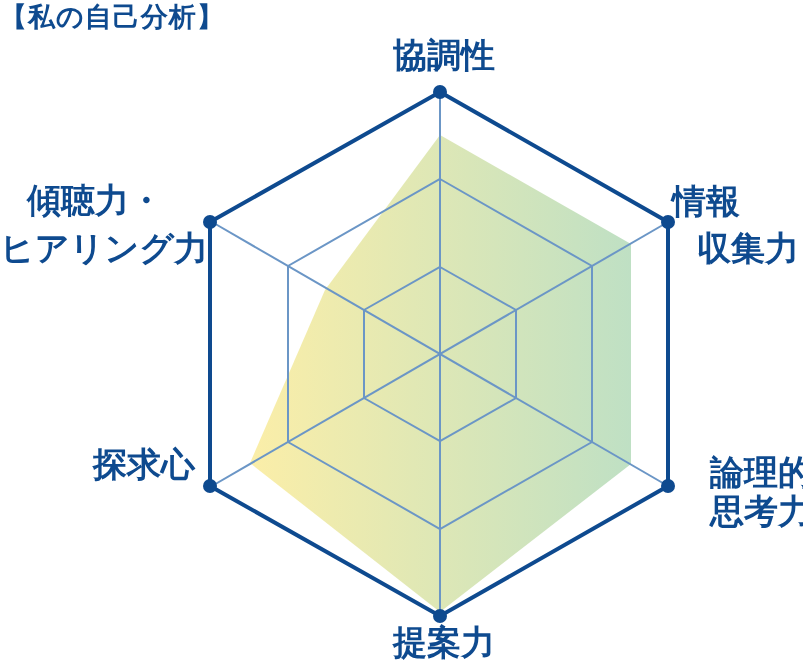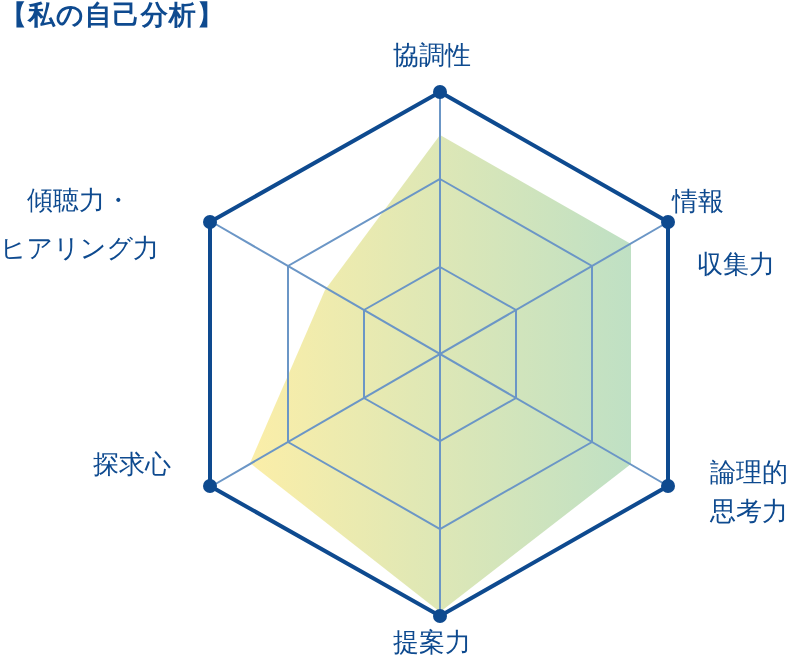--- a/index.html
+++ b/index.html
@@ -1,19 +1,19 @@
 <!DOCTYPE html>
 <html><head>
 <meta charset="utf-8">
 <style>
   html, body { margin:0; padding:0; background:#ffffff; }
   body { width:803px; height:666px; position:relative; overflow:hidden;
          font-family:"DejaVu Sans", "Liberation Sans", sans-serif; color:#0e4a8f; }
-  .title { position:absolute; left:0; top:0; font-size:27px; font-weight:bold; letter-spacing:1px; white-space:nowrap; line-height:34px;font-family:Liberation Mono, monospace; }
-  .lbl { position:absolute; font-size:26px; font-weight:normal; line-height:38px; white-space:nowrap; }
+  .title { position:absolute; left:0; top:0; font-size:27px; font-weight:bold; letter-spacing:1px; white-space:nowrap; line-height:34px; }
+  .lbl { position:absolute; font-size:34px; font-weight:bold; line-height:38px; white-space:nowrap; }
   svg { position:absolute; left:0; top:0; }
 </style>
 </head>
 <body>
 
 <div class="title">【私の自己分析】</div>
 
 <svg width="803" height="666">
   <defs>
     <linearGradient id="fillgrad" x1="0" y1="0" x2="1" y2="0">
@@ -38,19 +38,19 @@
     <circle cx="668" cy="222" r="7"></circle>
     <circle cx="668" cy="486" r="7"></circle>
     <circle cx="440" cy="616" r="7"></circle>
     <circle cx="210" cy="486" r="7"></circle>
     <circle cx="210" cy="222" r="7"></circle>
   </g>
 </svg>
 
 <div class="lbl" style="left:393px; top:36px;">協調性</div>
 <div class="lbl" style="left:672px; top:182px;">情報</div>
-<div class="lbl" style="left:697px; top:229px;margin-top:16px;">収集力</div>
+<div class="lbl" style="left:697px; top:229px;">収集力</div>
 <div class="lbl" style="left:710px; top:453px;">論理的</div>
 <div class="lbl" style="left:710px; top:492px;">思考力</div>
 <div class="lbl" style="left:393px; top:623px;">提案力</div>
 <div class="lbl" style="left:93px; top:445px;">探求心</div>
 <div class="lbl" style="left:27px; top:181px;">傾聴力・</div>
 <div class="lbl" style="left:0px; top:229px;">ヒアリング力</div>
 
 </body></html>

